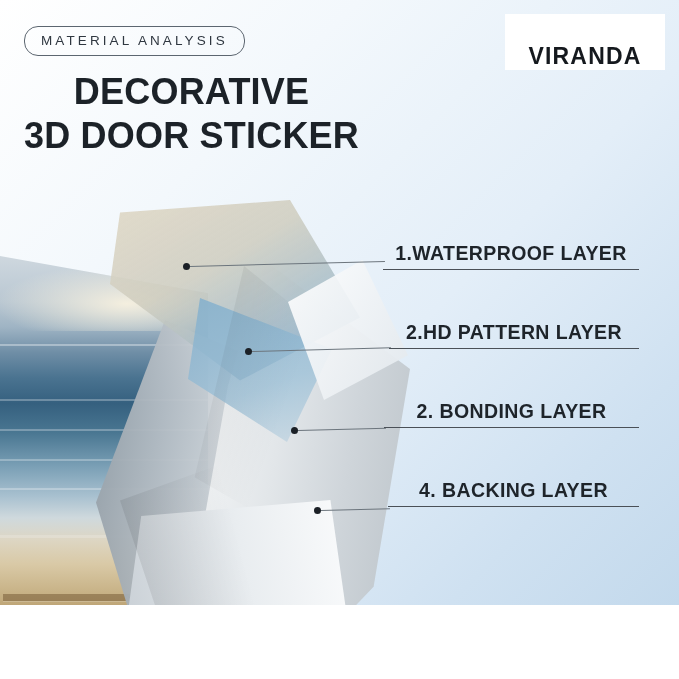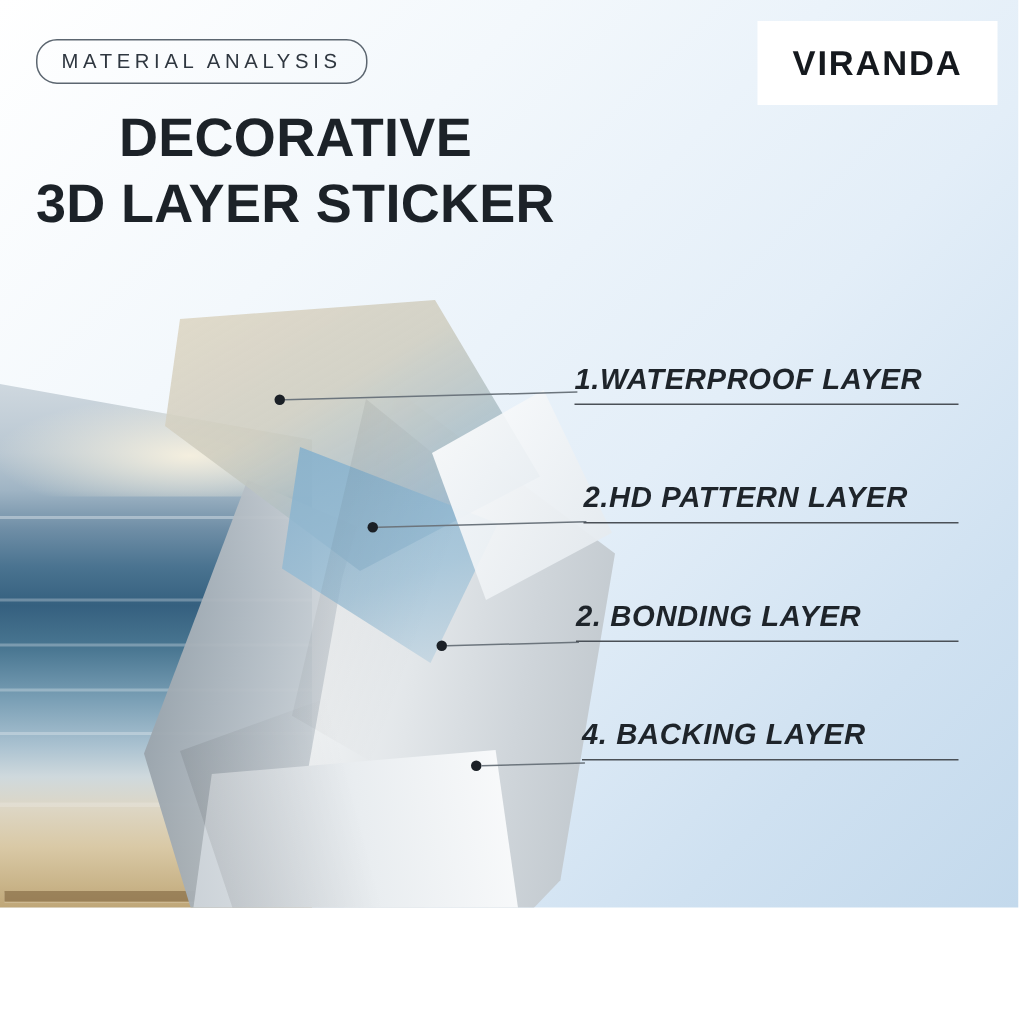--- a/index.html
+++ b/index.html
@@ -24,34 +24,33 @@
   }
   .title{
     position:absolute;left:24px;top:70px;
     font-size:36px;line-height:44px;font-weight:bold;
     letter-spacing:0.2px;color:#1c2228;text-align:center;
   }
   .title .l2{display:block;}
 
   .brandbox{
     position:absolute;left:505px;top:14px;width:160px;height:56px;
-    background:#ffffff;display:flex;align-items:center;justify-content:center;
+    background:#ffffff;display:flex;align-items:flex-end;justify-content:center;
   }
   .brandbox span{
     font-size:23px;font-weight:bold;letter-spacing:1.2px;color:#15191e;
   }
 
   
   .label{
     position:absolute;
     font-size:19.5px;font-weight:bold;letter-spacing:0.4px;color:#1e242a;
     white-space:nowrap;
     padding-bottom:5px;
-    text-align:left;
-    font-style:italic;
+    text-align:center;
   }
   .label::after{
     content:"";position:absolute;left:0;right:0;bottom:0;height:1.3px;background:#4a5057;
   }
   #lab0{left:383px;top:242px;width:256px;}
   #lab1{left:389px;top:321px;width:250px;}
   #lab2{left:384px;top:400px;width:255px;}
   #lab3{left:388px;top:479px;width:251px;}
 
   .leader{position:absolute;height:1.2px;background:#6c757d;transform-origin:left center;}
@@ -167,21 +166,21 @@
     <div class="shade-b"></div>
     <div class="film"></div>
     <div class="film2"></div>
     <div class="shade-a"></div>
     <div class="tip"></div>
   </div>
 
   <div class="eyebrow">MATERIAL ANALYSIS</div>
   <div class="title">
     <span class="l1">DECORATIVE</span>
-    <span class="l2">3D LAYER STICKER</span>
+    <span class="l2">3D DOOR STICKER</span>
   </div>
   <div class="brandbox">
     <span>VIRANDA</span>
   </div>
 
   <div class="dot" style="left:183px;top:263px;"></div>
   <div class="leader" style="left:190px;top:266px;width:195px;transform:rotate(-1.5deg);"></div>
 
   <div class="dot" style="left:245px;top:348px;"></div>
   <div class="leader" style="left:252px;top:351px;width:139px;transform:rotate(-1.5deg);"></div>

